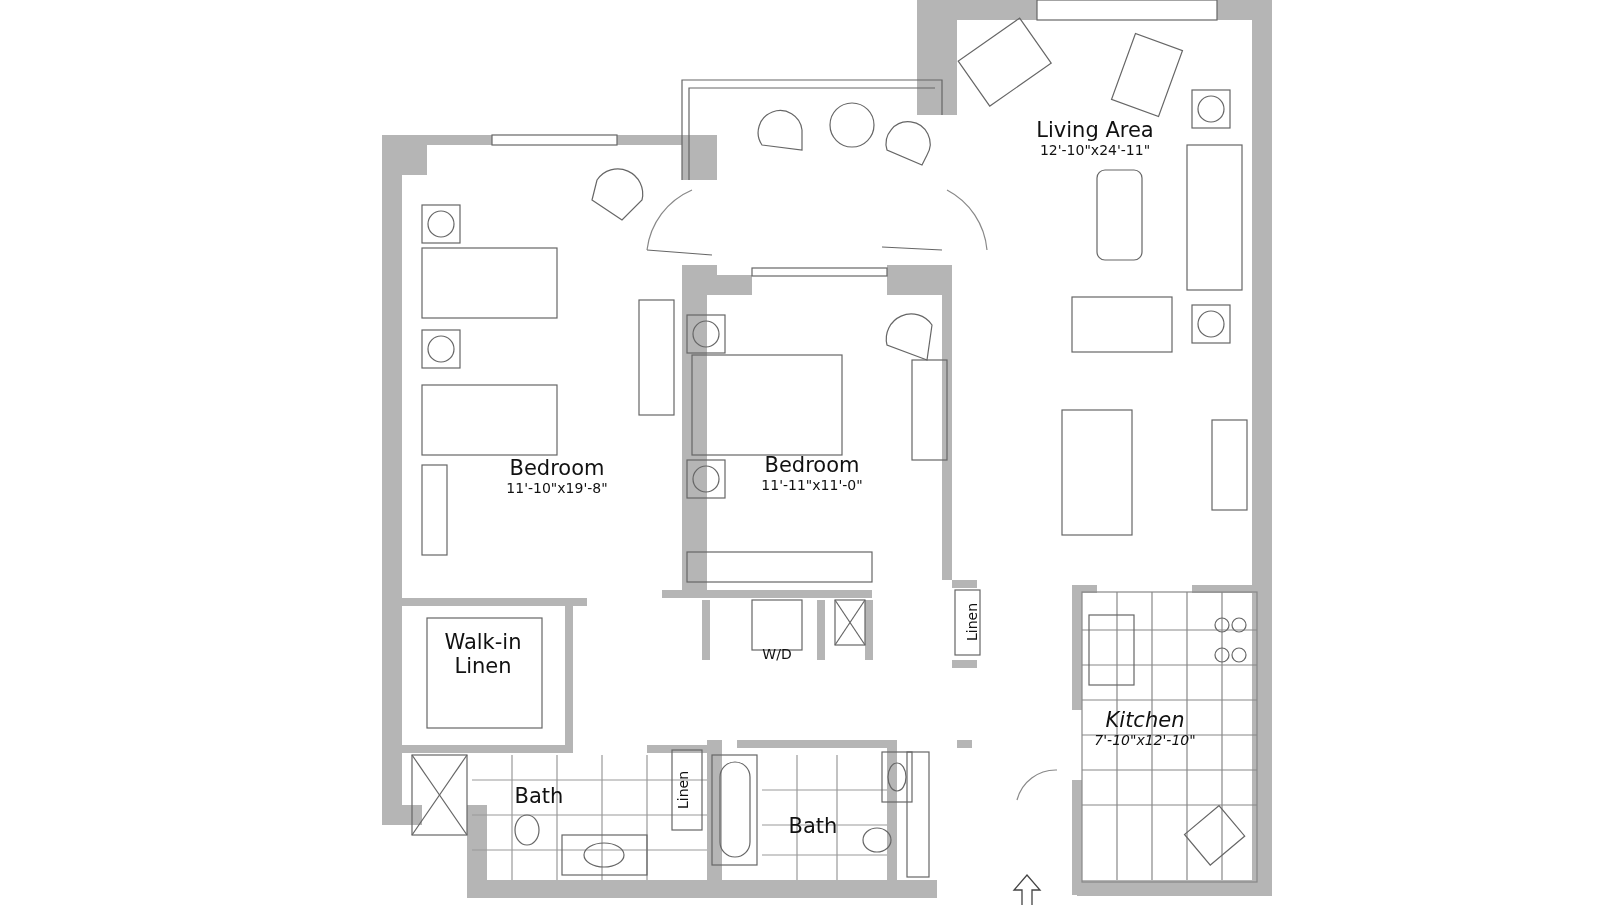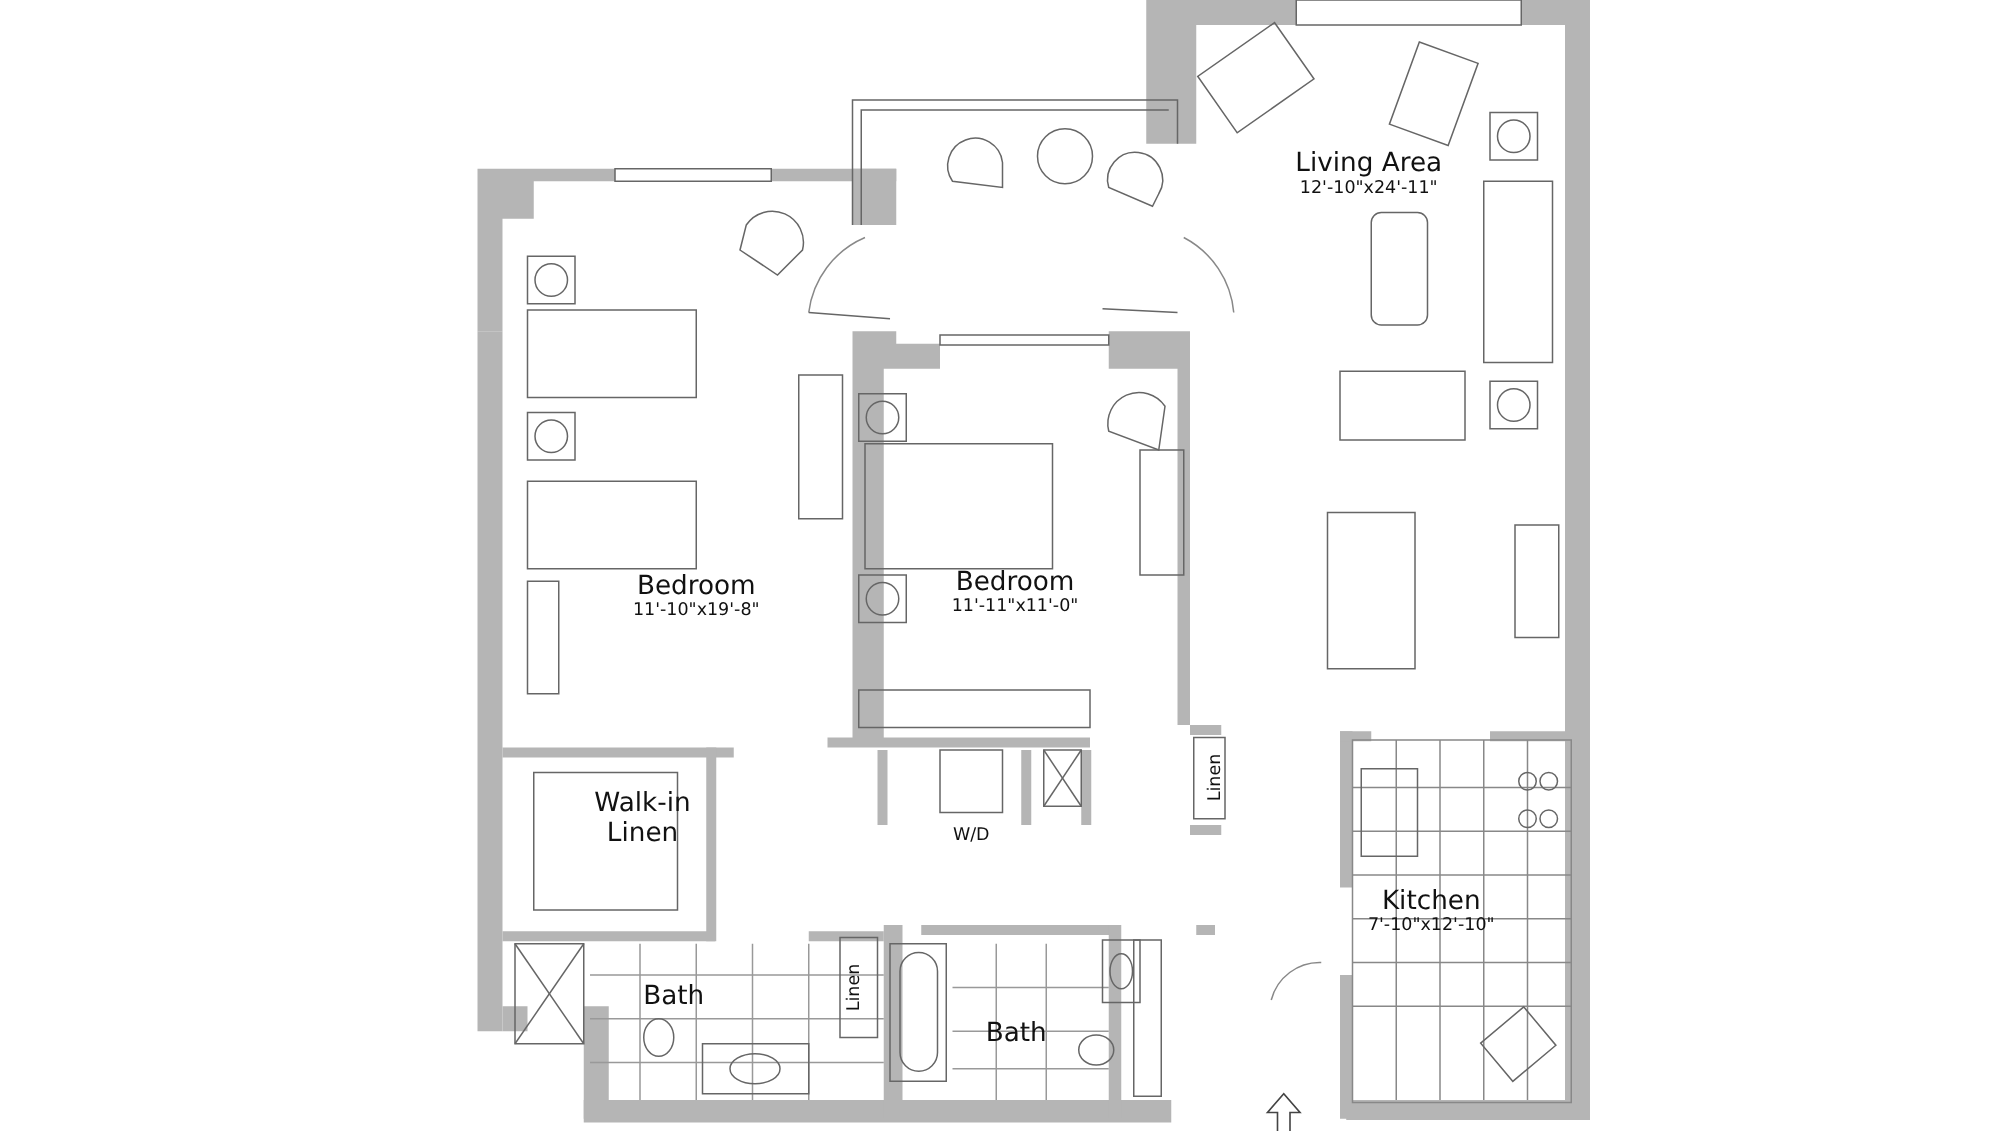--- a/index.html
+++ b/index.html
@@ -172,30 +172,30 @@
     <span class="dim">12'-10"x24'-11"</span>
   </div>
   <div class="label" style="left:540px;top:456px;">
     <span class="name">Bedroom</span>
     <span class="dim">11'-10"x19'-8"</span>
   </div>
   <div class="label" style="left:795px;top:453px;">
     <span class="name">Bedroom</span>
     <span class="dim">11'-11"x11'-0"</span>
   </div>
-  <div class="label" style="left:1128px;top:708px;">
+  <div class="label" style="left:1128px;top:708px;font-style:italic;">
     <span class="name">Kitchen</span>
     <span class="dim">7'-10"x12'-10"</span>
   </div>
-  <div class="label" style="left:497px;top:630px;">
+  <div class="label" style="left:466px;top:630px;">
     <span class="name">Walk-in</span>
     <span class="name">Linen</span>
   </div>
   <div class="label" style="left:522px;top:784px;">
     <span class="name">Bath</span>
   </div>
   <div class="label" style="left:796px;top:814px;">
     <span class="name">Bath</span>
   </div>
-  <div class="small" style="left:760px;top:668px;">W/D</div>
+  <div class="small" style="left:760px;top:654px;">W/D</div>
   <div class="rot" style="left:666px;top:790px;">Linen</div>
   <div class="rot" style="left:955px;top:622px;">Linen</div>
 </div>
 
 </body></html>

